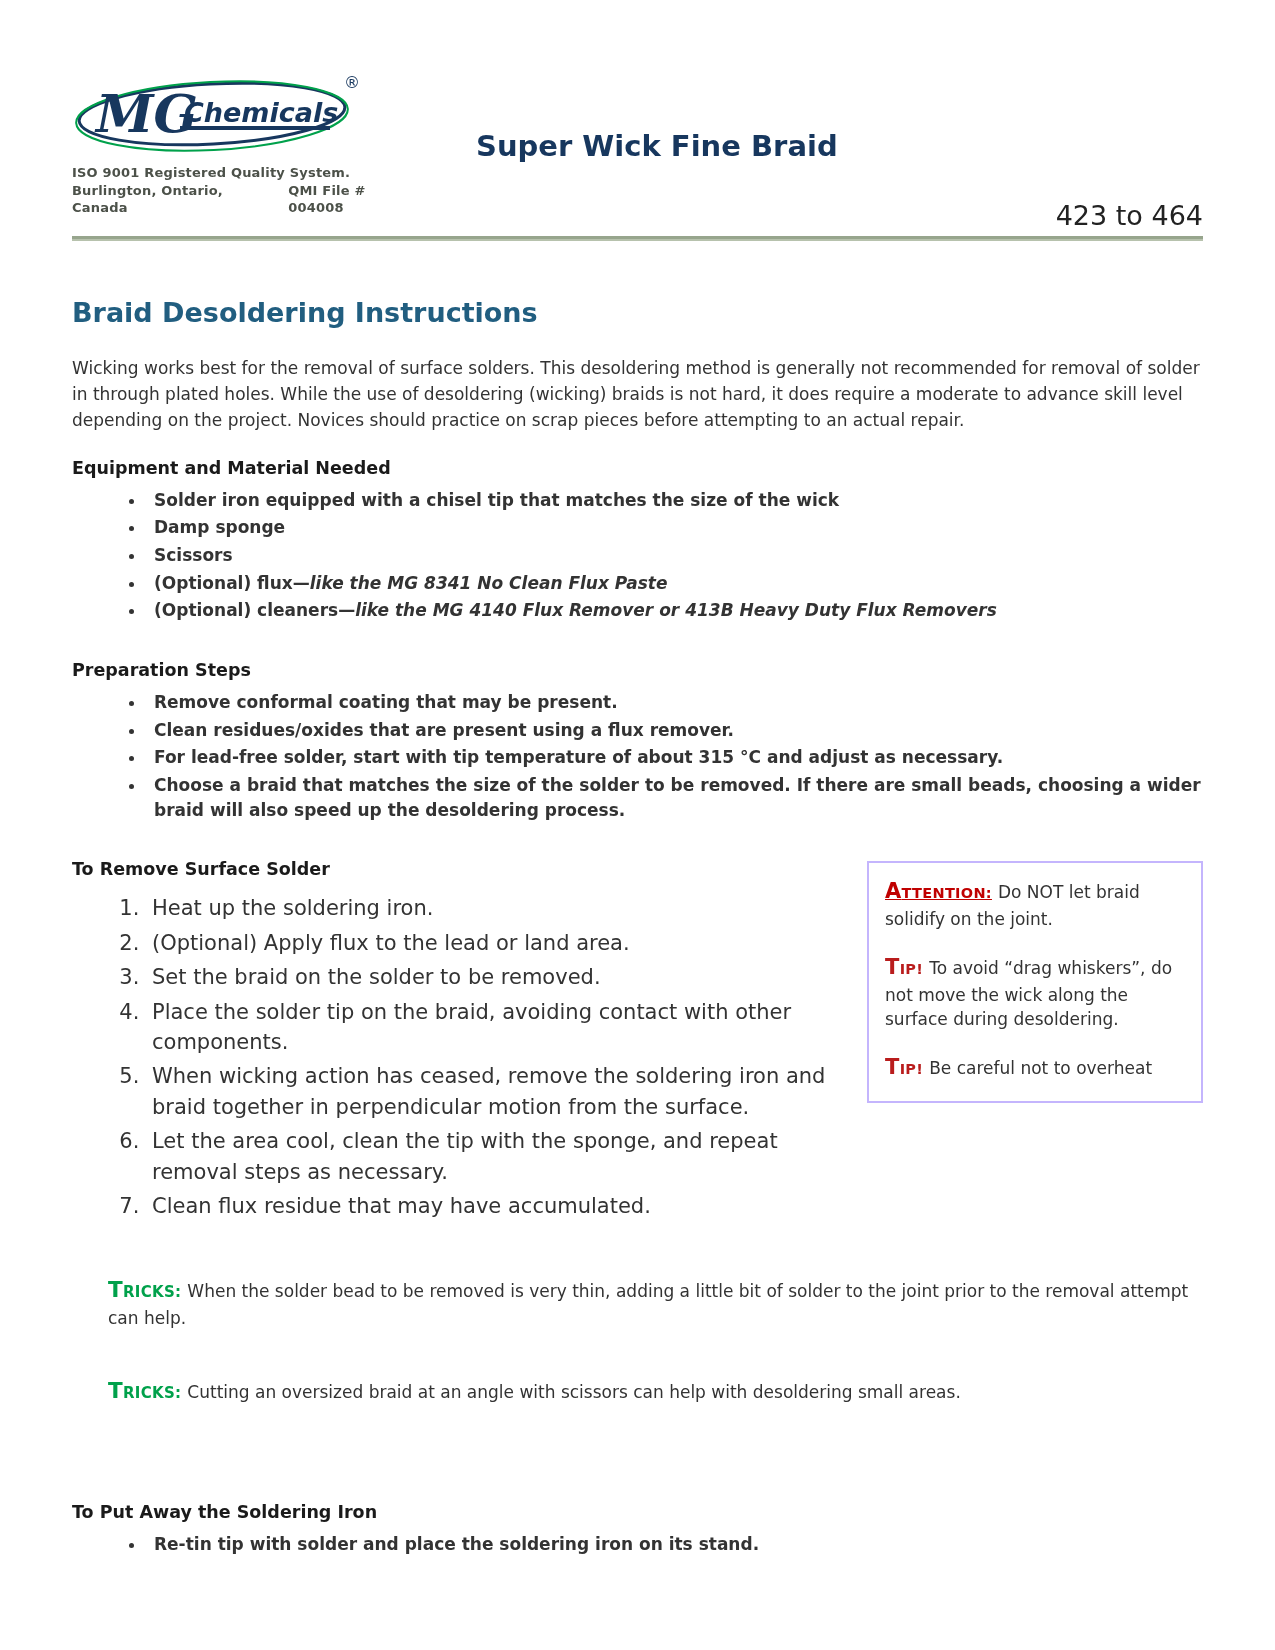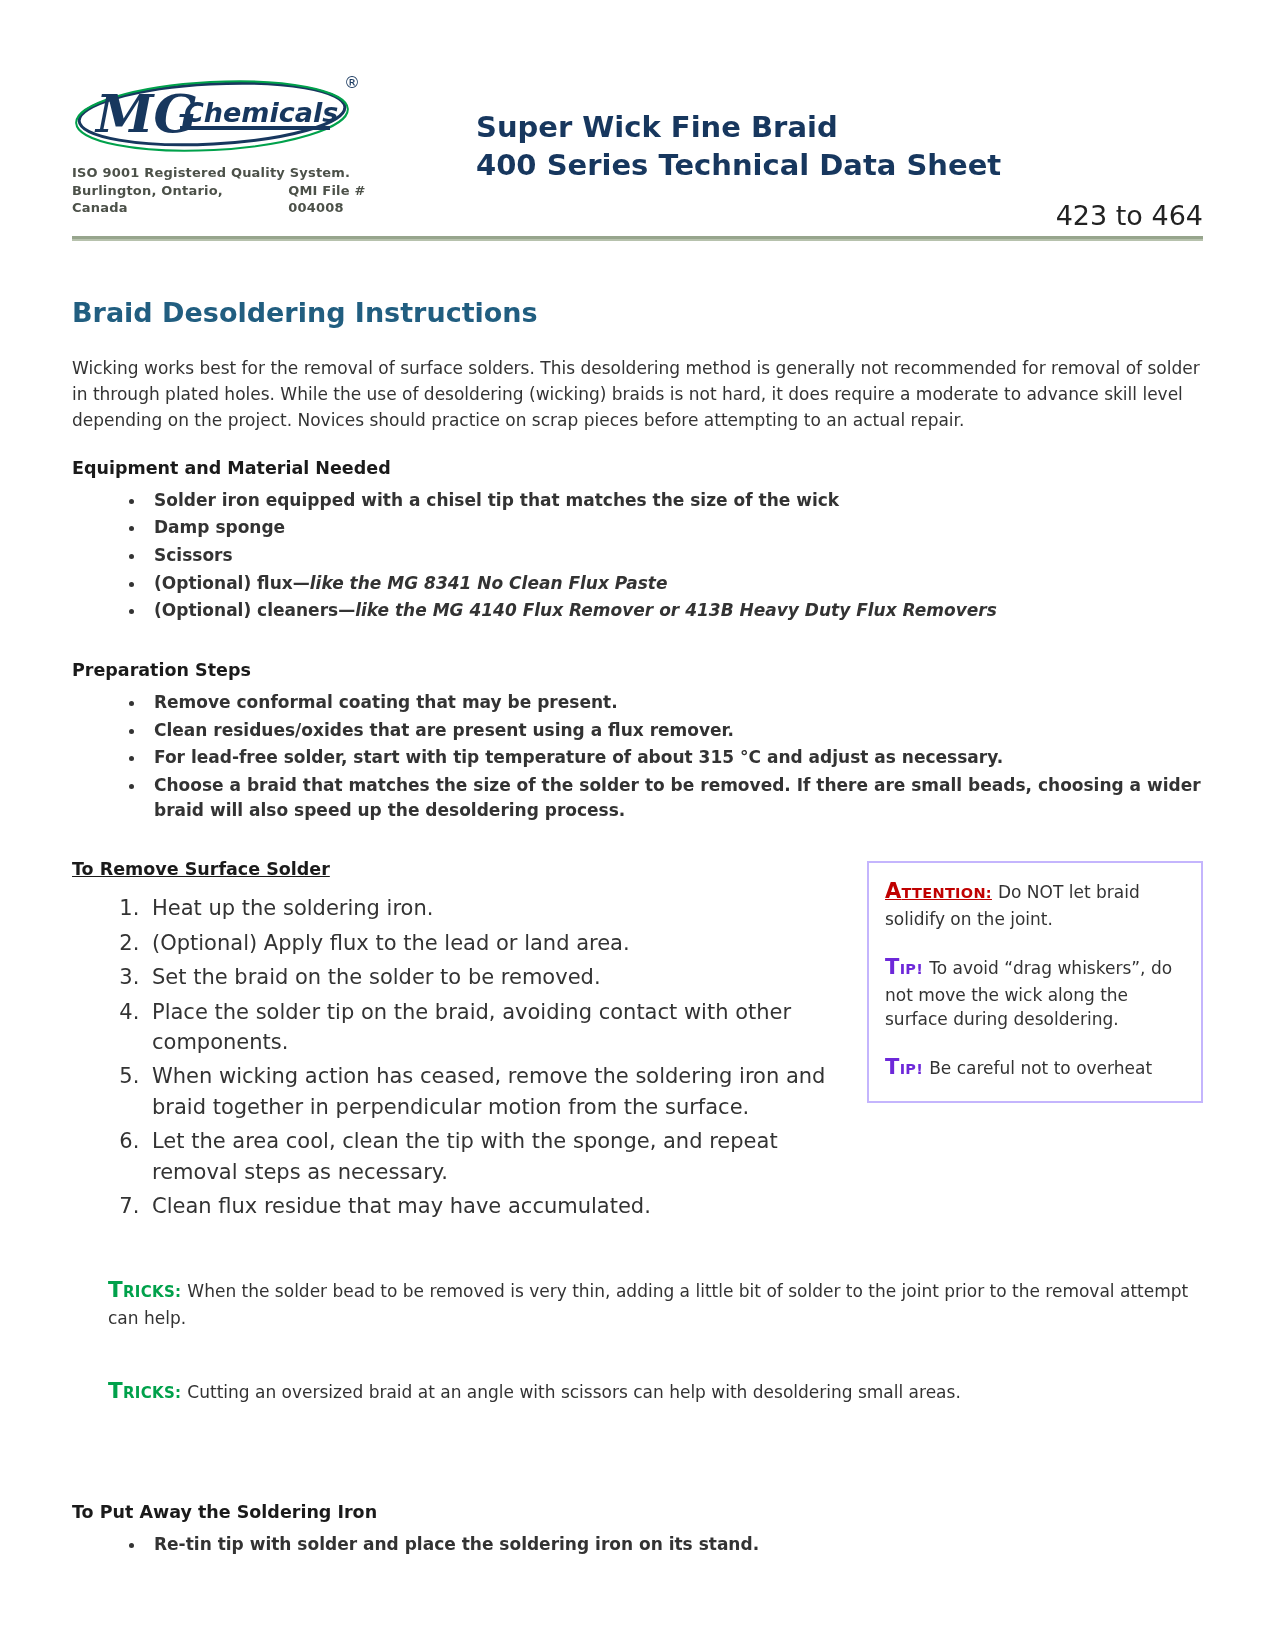--- a/index.html
+++ b/index.html
@@ -116,21 +116,21 @@
     font-weight: bold;
     margin-right: 6px;
     font-size: 14.5px;
     letter-spacing: 0.3px;
   }
   .label-sc::first-letter { font-size: 21px; }
   .attention-label {
     color: #c00000;
     text-decoration: underline;
   }
-  .tip-label { color: #6d28d9; }
+  .tip-label { color: #b91c1c; }
   .tricks-label { color: #00a14b; font-size: 15px; }
   .tricks-label::first-letter { font-size: 21.5px; }
   .tricks-para {
     margin: 48px 0 0 36px;
     font-size: 17px;
     line-height: 1.5;
   }
   .tricks-para.second { margin-top: 44px; }
   .putaway-heading { margin-top: 94px; }
   
@@ -166,21 +166,20 @@
       <div class="logo-taglines">
         <div class="tag-row1">ISO 9001 Registered Quality System.</div>
         <div class="tag-row2">
           <span>Burlington, Ontario, Canada</span>
           <span>QMI File # 004008</span>
         </div>
       </div>
     </div>
     <div class="title-block">
       <div>Super Wick Fine Braid</div>
-      <div>400 Series Technical Data Sheet</div>
     </div>
   </div>
 
   <div class="range-line">423 to 464</div>
 
   <div class="double-rule"></div>
 
   <h1 class="section-title">Braid Desoldering Instructions</h1>
 
   <p class="intro">Wicking works best for the removal of surface solders. This desoldering method is generally not recommended for removal of solder in through plated holes. While the use of desoldering (wicking) braids is not hard, it does require a moderate to advance skill level depending on the project. Novices should practice on scrap pieces before attempting to an actual repair.</p>
@@ -197,21 +196,21 @@
   <h2 class="subheading prep-gap">Preparation Steps</h2>
   <ul class="bullets">
     <li>Remove conformal coating that may be present.</li>
     <li>Clean residues/oxides that are present using a flux remover.</li>
     <li>For lead-free solder, start with tip temperature of about 315 °C and adjust as necessary.</li>
     <li>Choose a braid that matches the size of the solder to be removed. If there are small beads, choosing a wider braid will also speed up the desoldering process.</li>
   </ul>
 
   <div class="two-col">
     <div class="col-left">
-      <h2 class="subheading" style="margin-top:0;text-decoration:underline;">To Remove Surface Solder</h2>
+      <h2 class="subheading" style="margin-top:0;">To Remove Surface Solder</h2>
       <ol class="steps">
         <li>Heat up the soldering iron.</li>
         <li>(Optional) Apply flux to the lead or land area.</li>
         <li>Set the braid on the solder to be removed.</li>
         <li>Place the solder tip on the braid, avoiding contact with other components.</li>
         <li>When wicking action has ceased, remove the soldering iron and braid together in perpendicular motion from the surface.</li>
         <li>Let the area cool, clean the tip with the sponge, and repeat removal steps as necessary.</li>
         <li>Clean flux residue that may have accumulated.</li>
       </ol>
     </div>

